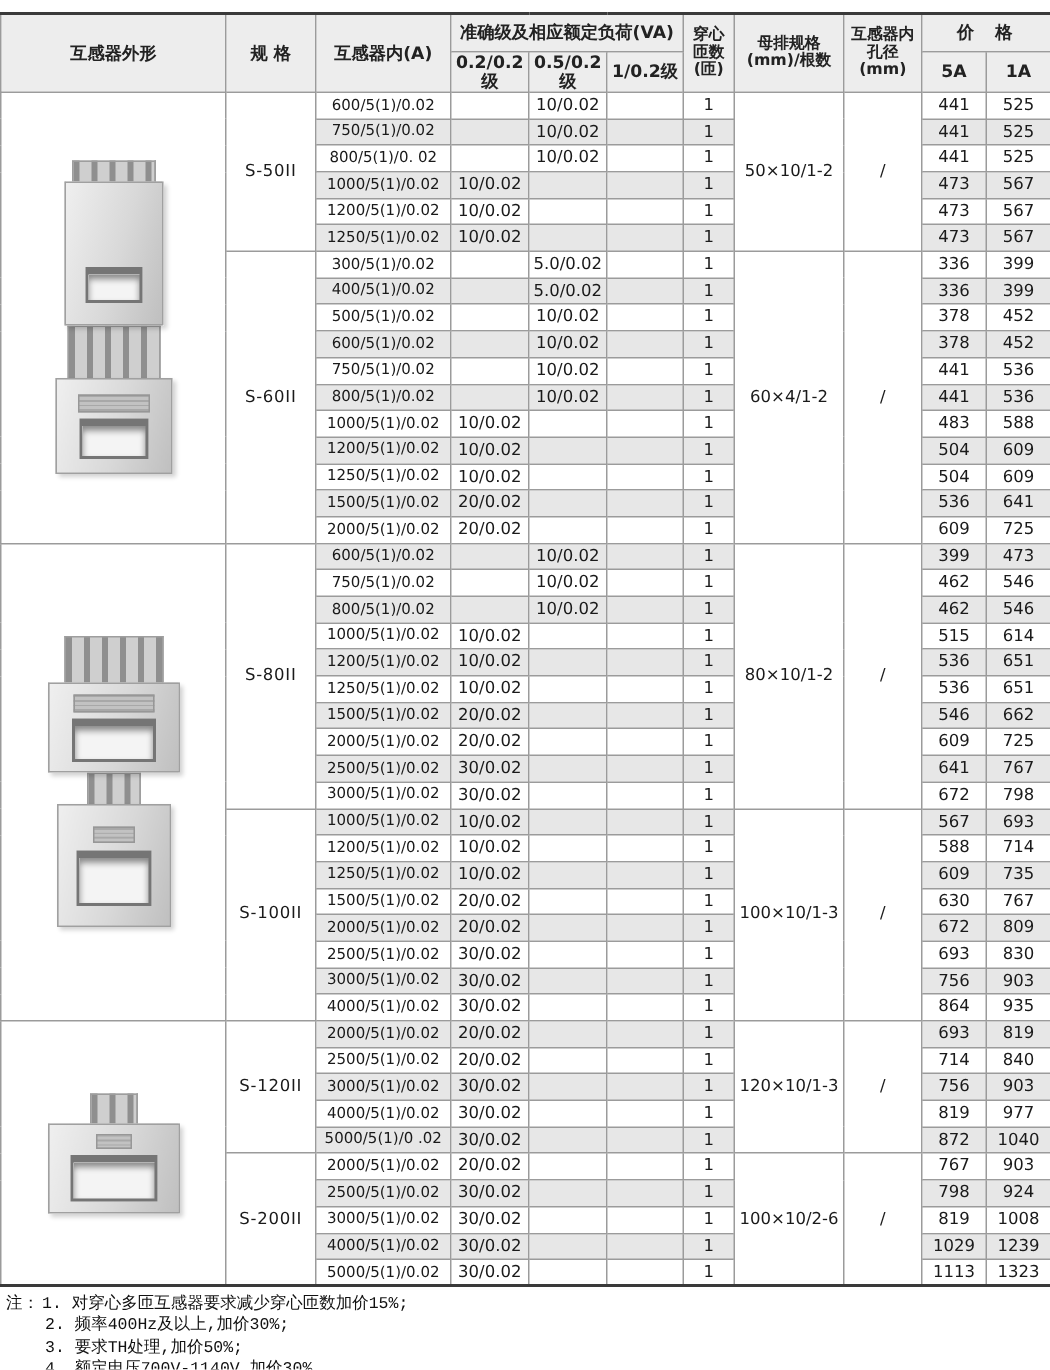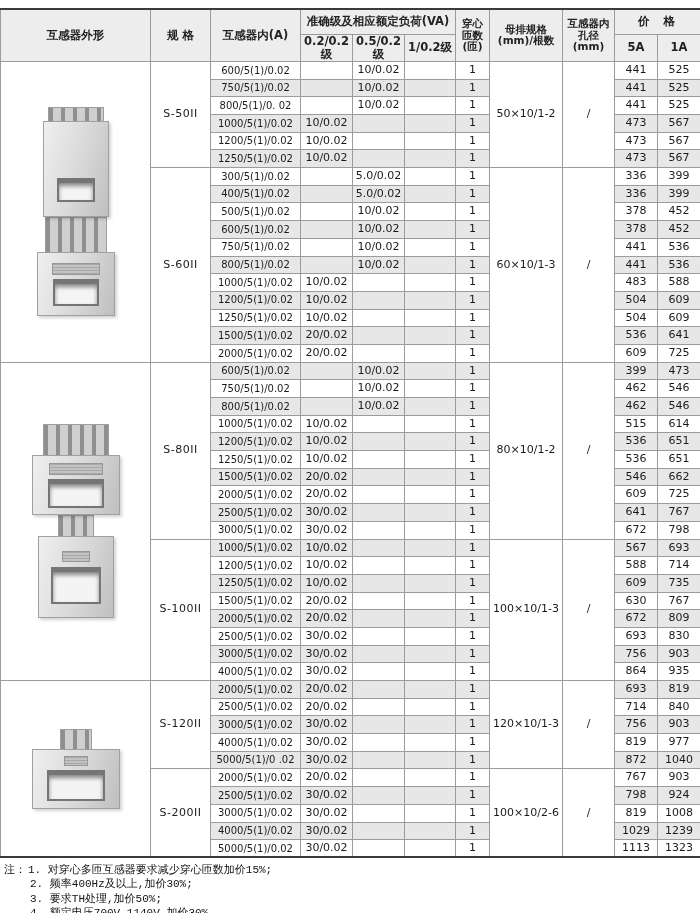--- a/index.html
+++ b/index.html
@@ -183,21 +183,21 @@
           <td class="rowcell">473</td>
           <td class="rowcell">567</td>
         </tr>
         <tr class="">
           <td class="mergecell spec-cell" rowspan="11">S-60II</td>
           <td class="rowcell ratio-cell">300/5(1)/0.02</td>
           <td class="rowcell"></td>
           <td class="rowcell">5.0/0.02</td>
           <td class="rowcell"></td>
           <td class="rowcell">1</td>
-          <td class="mergecell" rowspan="11">60×10/1-3</td>
+          <td class="mergecell" rowspan="11">60×4/1-2</td>
           <td class="mergecell" rowspan="11">/</td>
           <td class="rowcell">336</td>
           <td class="rowcell">399</td>
         </tr>
         <tr class="alt">
           <td class="rowcell ratio-cell">400/5(1)/0.02</td>
           <td class="rowcell"></td>
           <td class="rowcell">5.0/0.02</td>
           <td class="rowcell"></td>
           <td class="rowcell">1</td>

